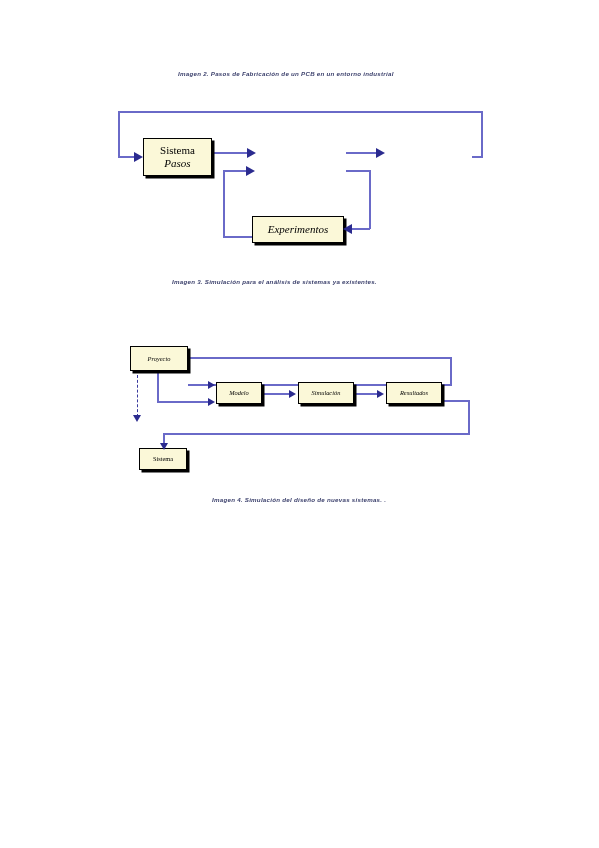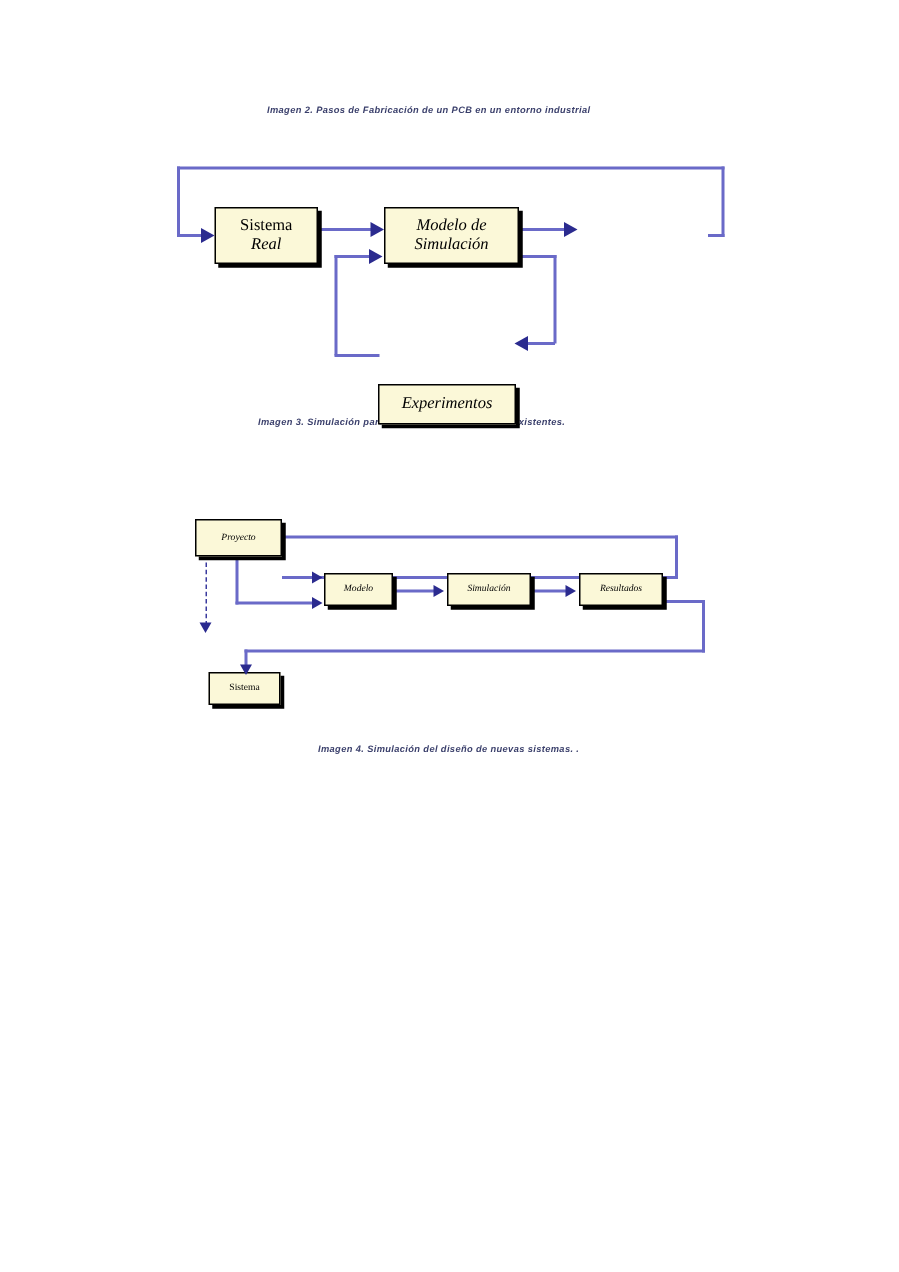--- a/index.html
+++ b/index.html
@@ -74,21 +74,21 @@
   }
   .node-lg { font-size: 11px; }
   .node-sm { font-size: 6.4px; }
   .ital { font-style: italic; }
   .up { font-style: normal; }
 
   
   #node-sistema-real      { left: 39px;  top: 41px; width: 69px;  height: 38px; }
   #node-modelo-simulacion { left: 152px; top: 41px; width: 90px;  height: 38px; }
   #node-analisis          { left: 280px; top: 41px; width: 88px;  height: 38px; }
-  #node-experimentos      { left: 148px; top: 119px; width: 92px; height: 27px; margin-top: 40px; }
+  #node-experimentos      { left: 148px; top: 119px; width: 92px; height: 27px; }
 
   
   #node-proyecto   { left: 6px;   top: 9px;   width: 58px; height: 25px; }
   #node-modelo     { left: 92px;  top: 45px;  width: 46px; height: 22px; }
   #node-simulacion { left: 174px; top: 45px;  width: 56px; height: 22px; }
   #node-resultados { left: 262px; top: 45px;  width: 56px; height: 22px; }
   #node-sistema    { left: 15px;  top: 111px; width: 48px; height: 22px; }
 
   
   .conn {
@@ -163,27 +163,23 @@
     <div class="conn h" style="left:248px; top:131px; width:18px;"></div>
     <div class="arrow left" style="left:239px; top:127px;"></div>
 
     <div class="conn h" style="left:119px; top:139px; width:30px;"></div>
     <div class="conn v" style="left:119px; top:73px; height:67px;"></div>
     <div class="conn h" style="left:119px; top:73px; width:25px;"></div>
     <div class="arrow right" style="left:142px; top:69px;"></div>
 
     <div class="node node-lg" id="node-sistema-real">
       <span class="line1 up">Sistema</span>
-      <span class="line2 ital">Real</span>
-    </div>
-
-    <div class="node node-lg ital" id="node-modelo-simulacion">
-      <span class="line1">Modelo de</span>
-      <span class="line2">Simulación</span>
-    </div>
+      <span class="line2 ital">Pasos</span>
+    </div>
+
 
 
     <div class="node node-lg ital" id="node-experimentos">
       <span class="line1">Experimentos</span>
     </div>
   </div>
 
   <div class="caption" id="caption-3">Imagen 3.  Simulación para el análisis de sistemas ya existentes.</div>
 
   <div class="diagram" id="diagram-new-systems">

